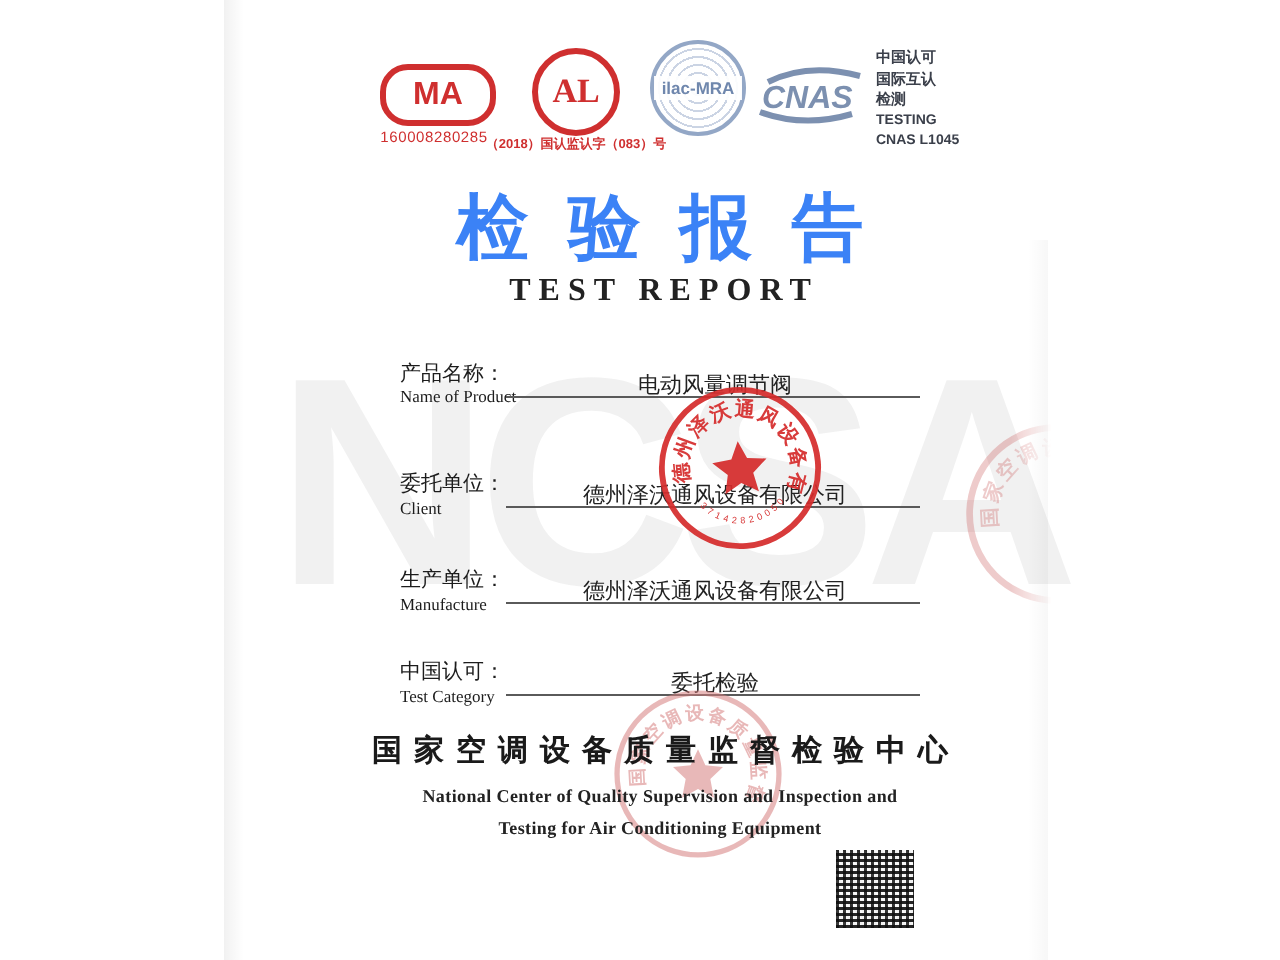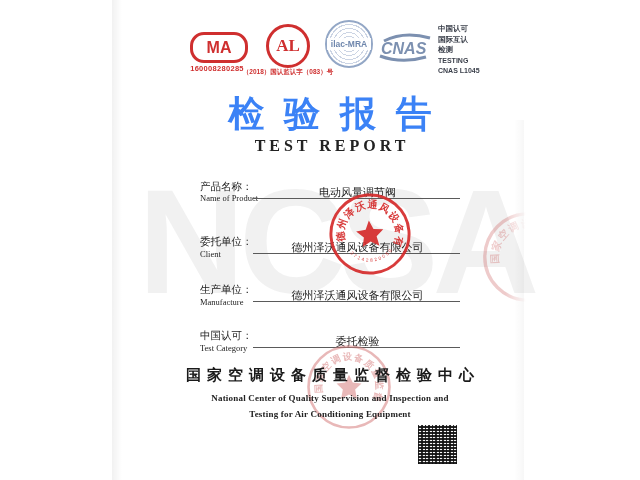--- a/index.html
+++ b/index.html
@@ -22,21 +22,21 @@
     font-size:148px; font-weight:700; letter-spacing:-6px;
     color:rgba(40,40,40,.065); line-height:1; user-select:none;
   }
 
   
   .cma-box{left:190px; top:32px; width:52px; height:25px;
     border:3px solid #cf2f2f; border-radius:14px;
     display:flex; align-items:center; justify-content:center;}
   .cma-mark{color:#cf2f2f; font-weight:800; font-size:16px; letter-spacing:0;}
   .cma-number{left:184px; top:64px; width:66px; text-align:center;
-    color:#cf2f2f; font-size:7.5px; font-weight:700; letter-spacing:.3px;}
+    color:#cf2f2f; font-size:7.5px; font-weight:400; letter-spacing:.3px;}
 
   .cal-circle{left:266px; top:24px; width:38px; height:38px;
     border:3px solid #cf2f2f; border-radius:50%;
     display:flex; align-items:center; justify-content:center;}
   .cal-mark{color:#cf2f2f; font-weight:800; font-size:17px; font-family:"Liberation Serif",serif;}
   .cal-caption{left:238px; top:68px; width:100px; text-align:center;
     color:#cf2f2f; font-size:6.5px; font-weight:600;}
 
   .ilac-circle{left:325px; top:20px; width:44px; height:44px; border-radius:50%;
     border:2px solid #93a7c6;

